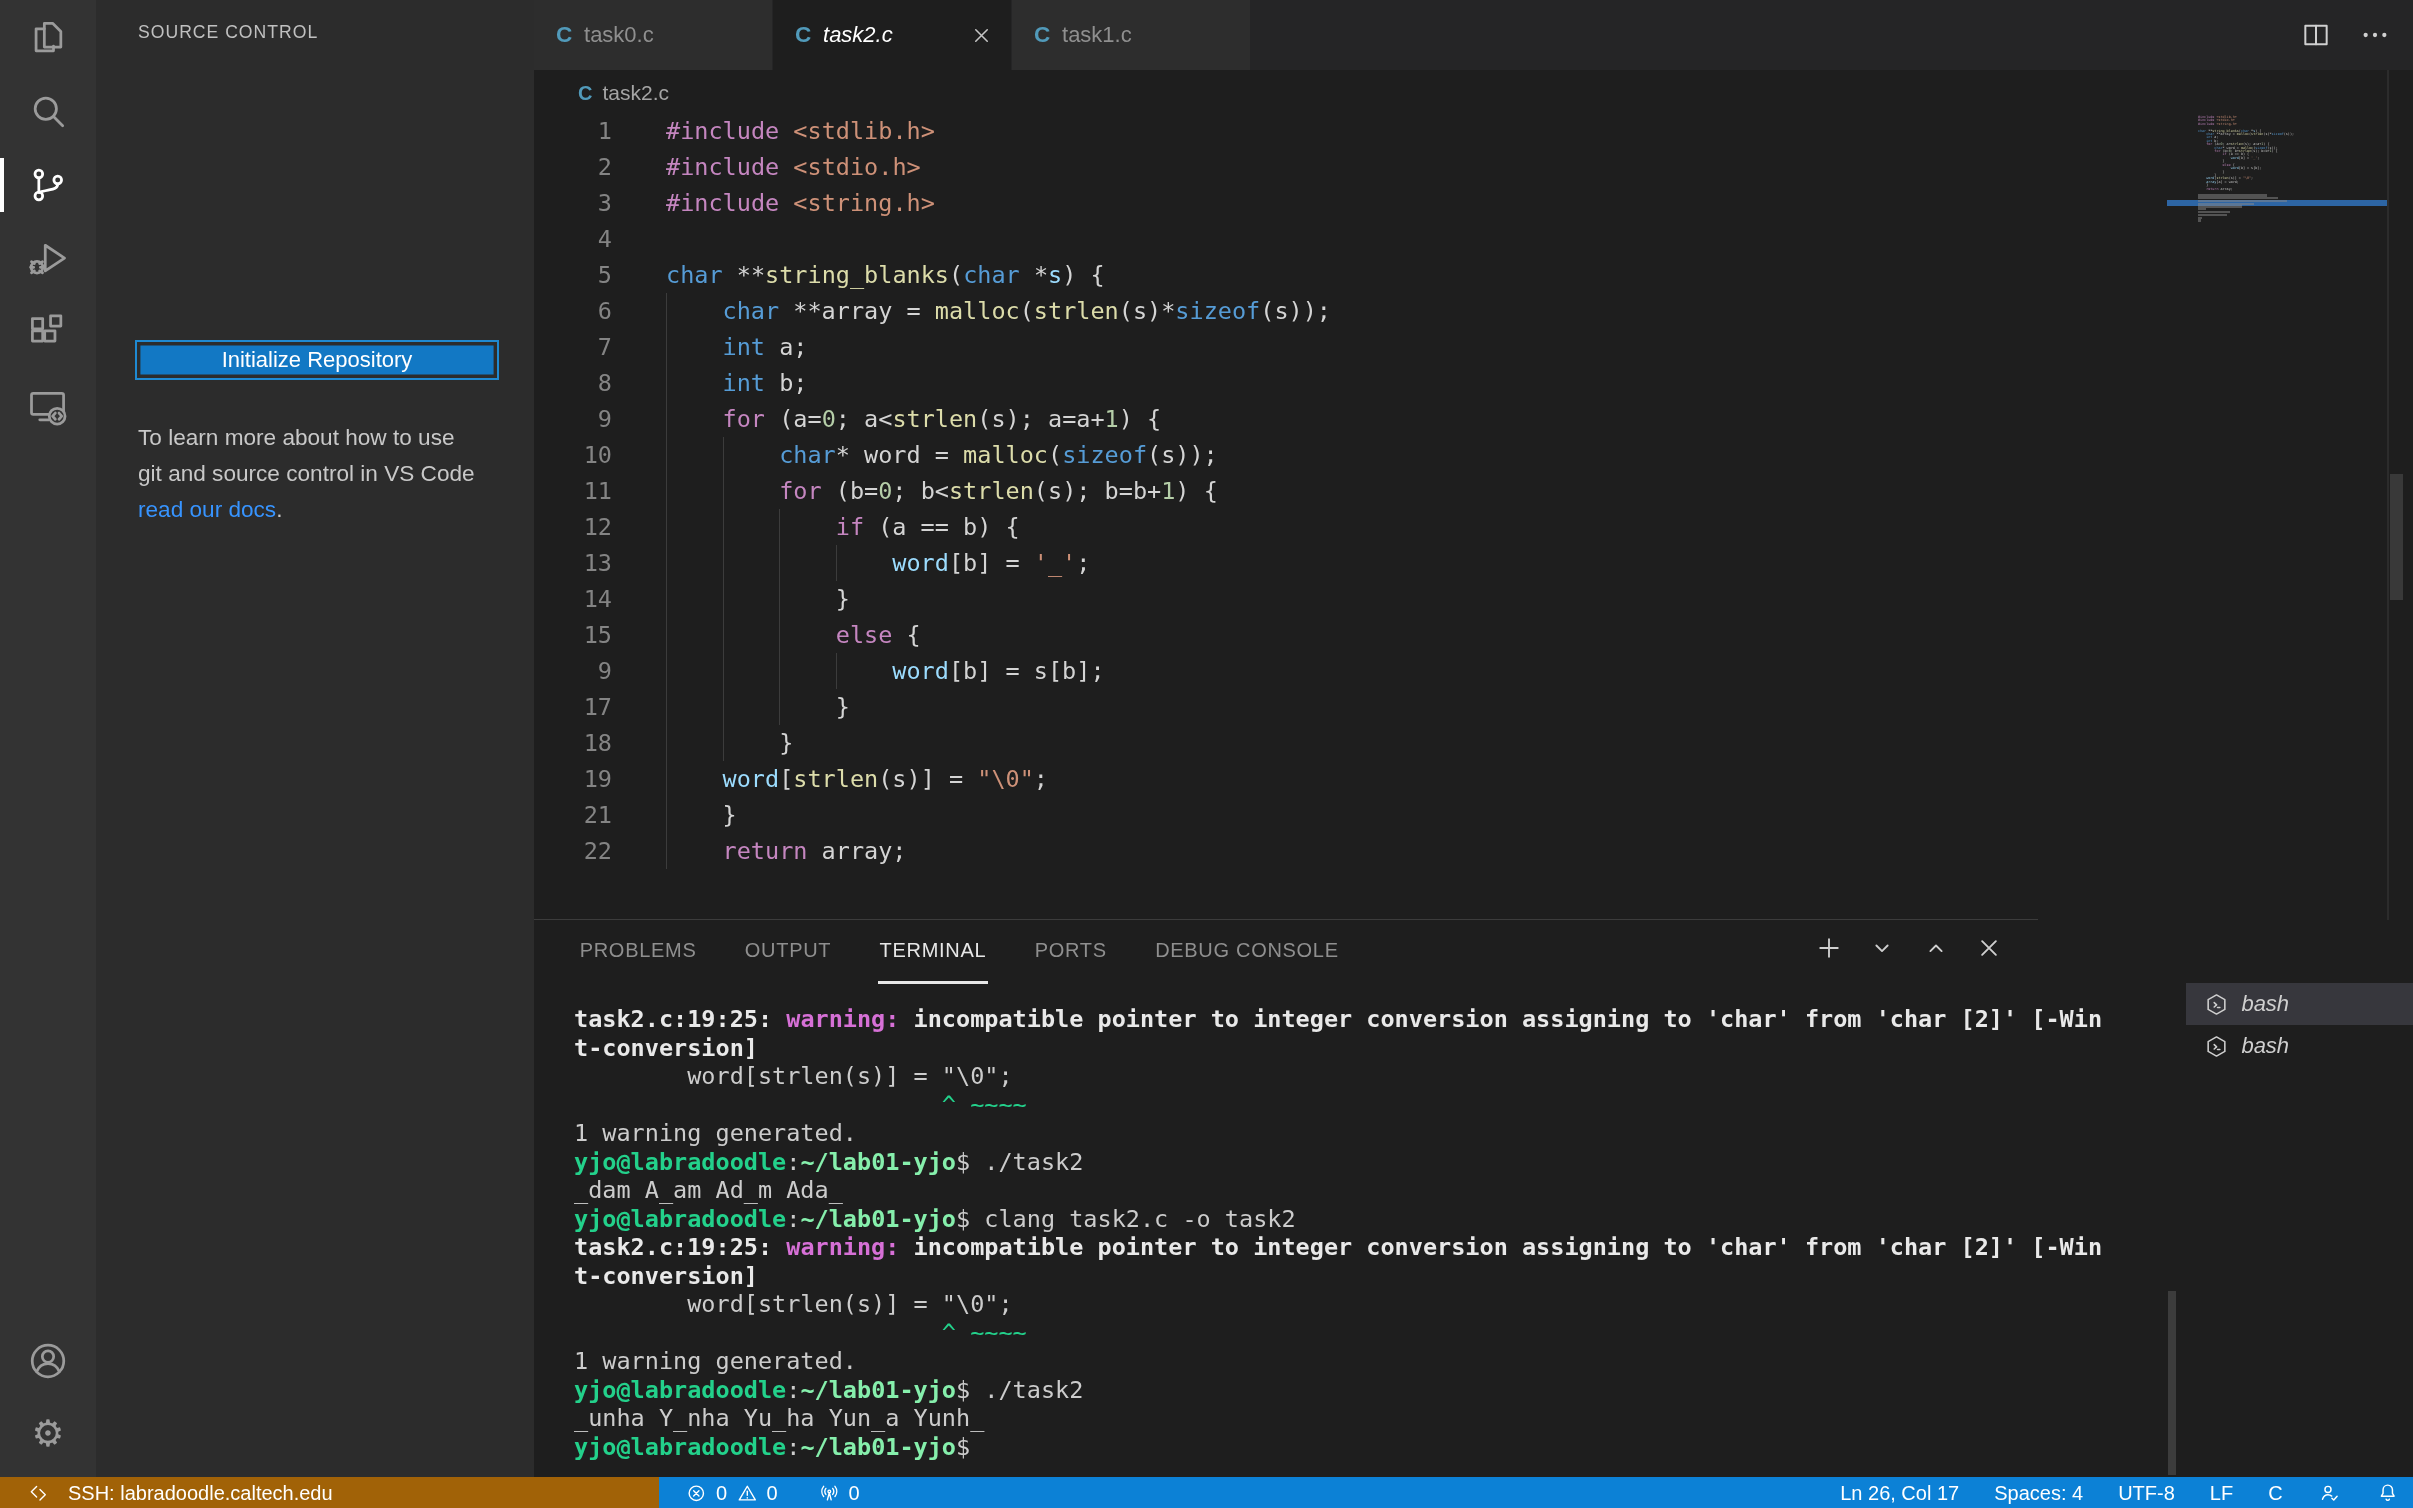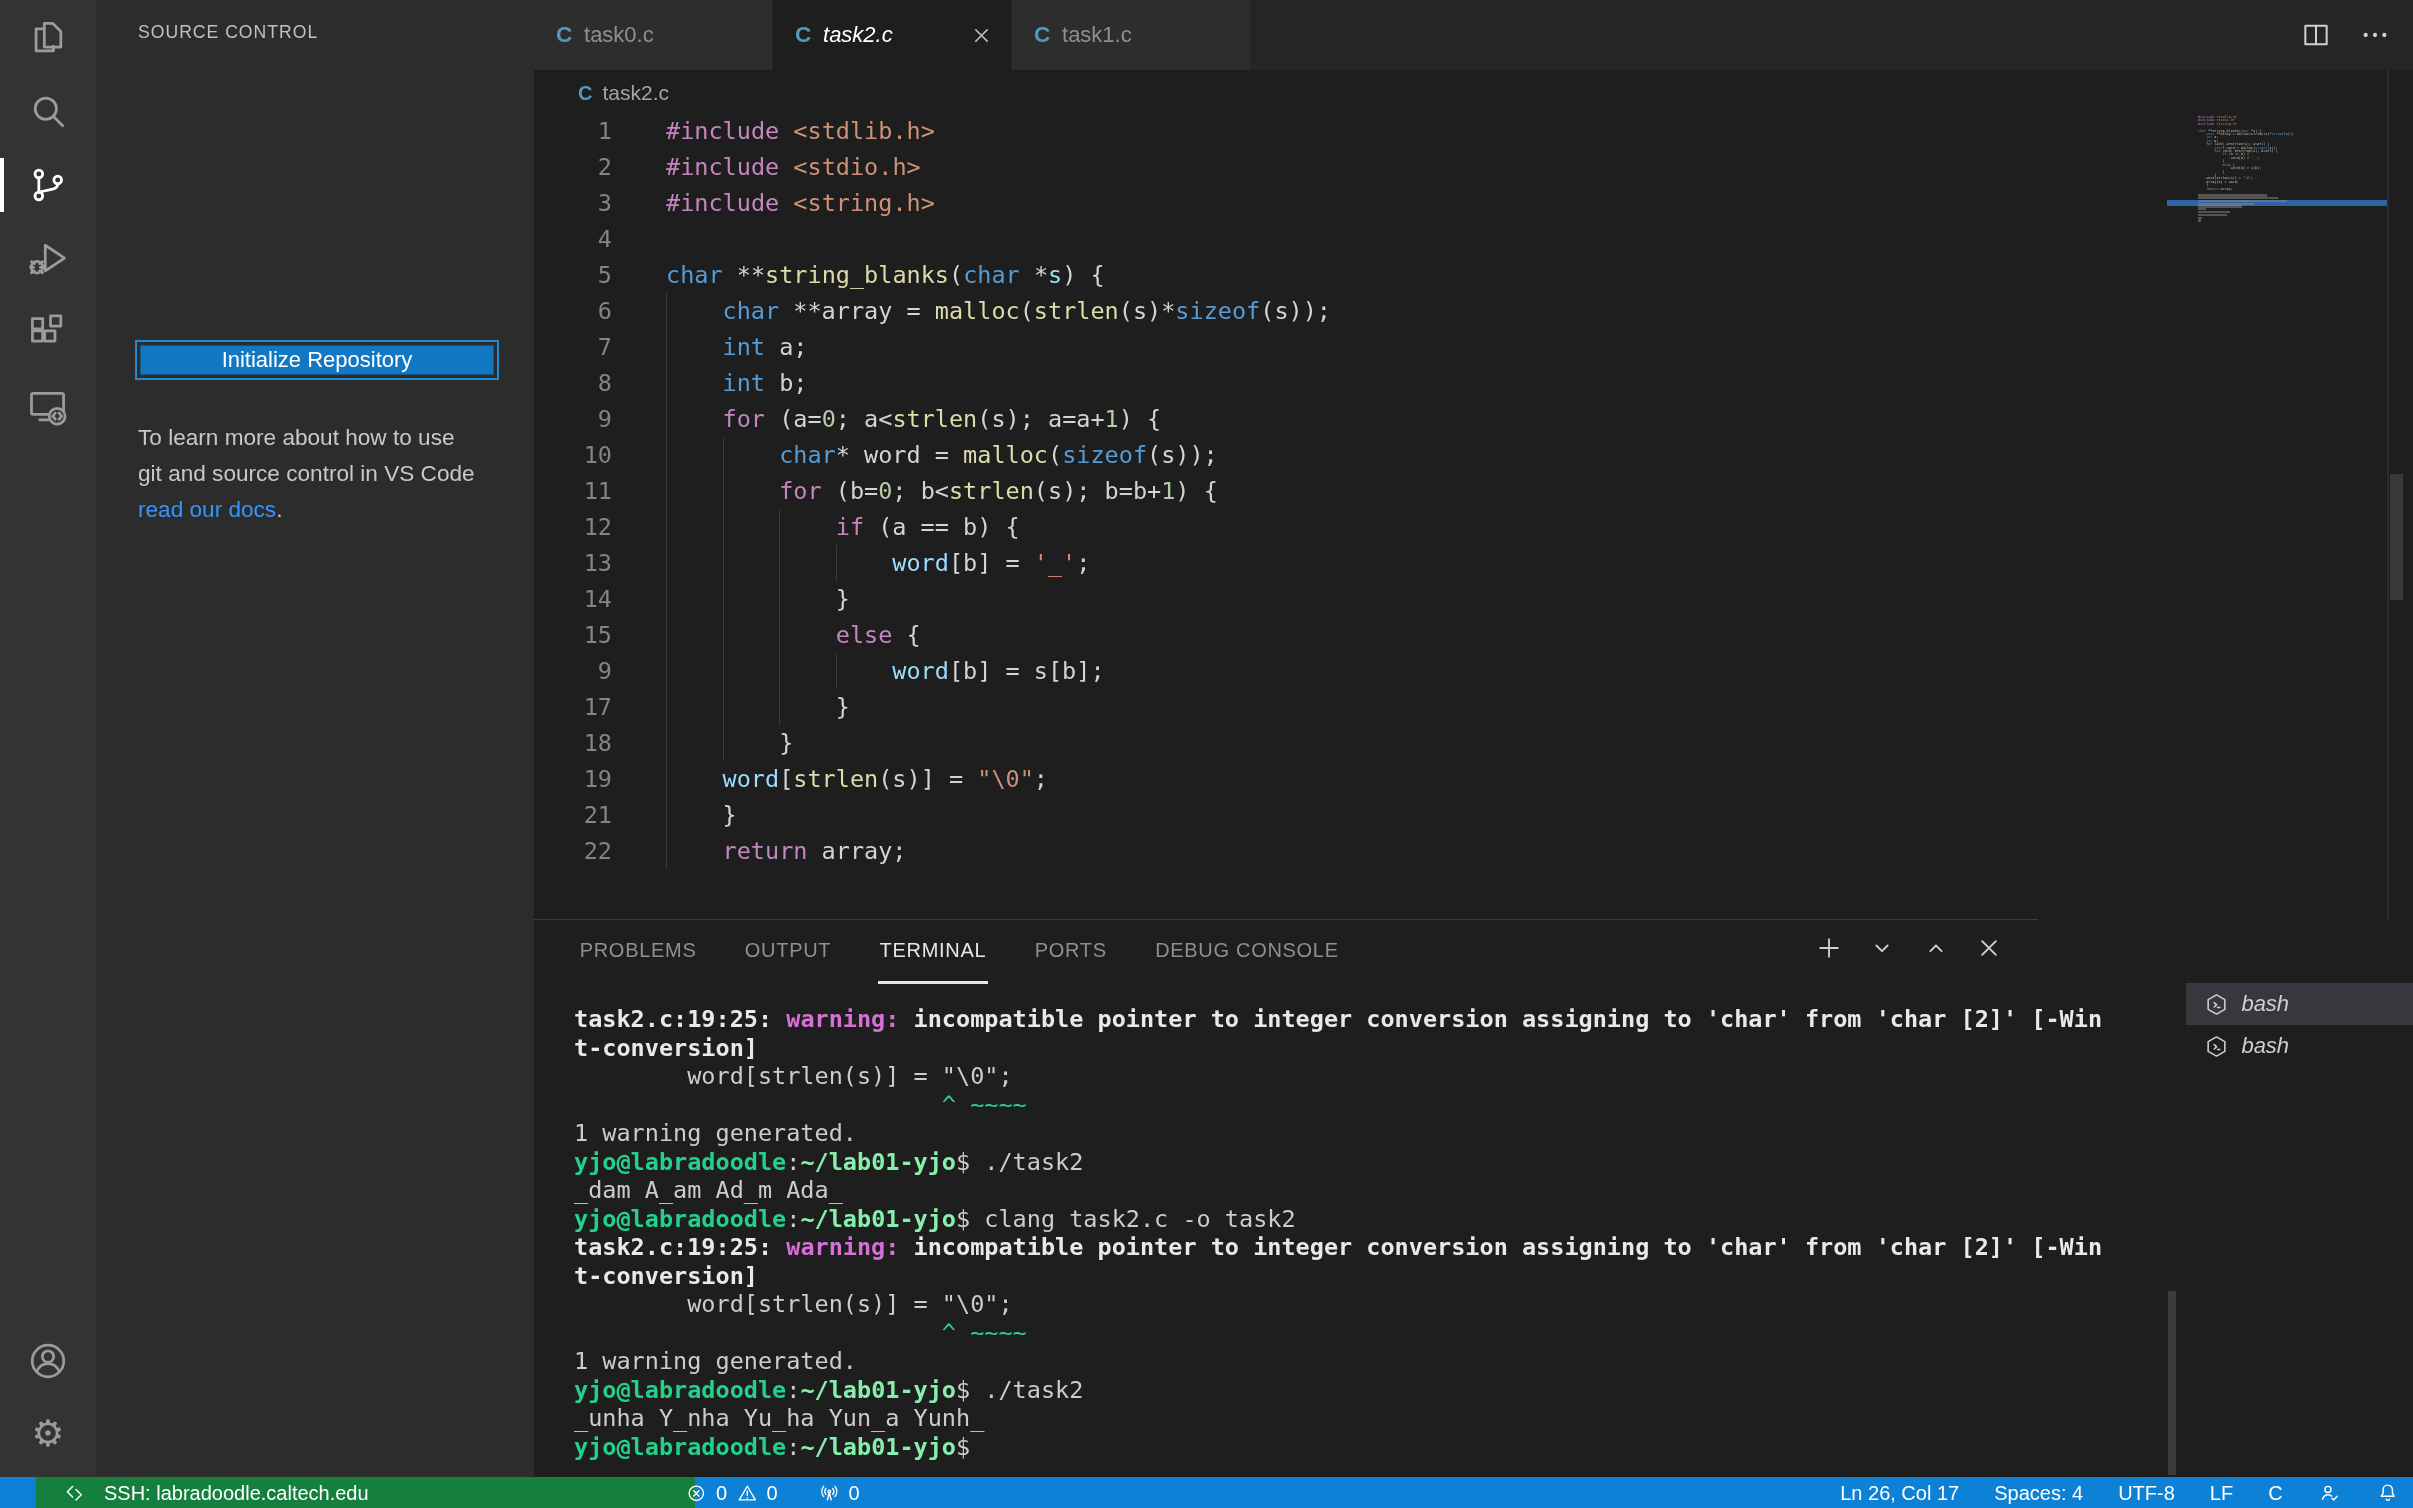--- a/index.html
+++ b/index.html
@@ -64,22 +64,22 @@
   .tl{white-space:pre;height:28.5px;}
   .tt-p{color:#cccccc;}.tt-b{color:#e9e9e9;font-weight:700;}.tt-warn{color:#d670d6;font-weight:700;}
   .tt-g{color:#23d18b;}.tt-pg{color:#23d18b;font-weight:700;}.tt-pb{color:#86efac;font-weight:700;}
   #term-scroll{position:absolute;left:1634px;top:371px;width:8.4px;height:184px;background:#5a5a5a;opacity:.5;cursor:pointer;}
   #term-list{position:absolute;left:1652px;top:63px;width:228px;}
   .trow{height:42px;display:flex;align-items:center;gap:12px;padding-left:18.4px;font-size:22px;color:#cfcfcf;cursor:pointer;font-style:italic;}
   .trow.selected{background:#37373d;}
   .trow svg{width:25px;height:25px;flex:none;}
   
   #statusbar{position:absolute;left:0;top:1477px;width:2413px;height:32px;background:#0c81d6;color:#ffffff;font-size:20px;}
-  #sb-remote{position:absolute;left:0;top:0;width:659px;height:32px;background:#15803d;display:flex;align-items:center;
-             gap:18.4px;padding-left:27px;box-sizing:border-box;cursor:pointer;margin-left:36px;}
+  #sb-remote{position:absolute;left:0;top:0;width:659px;height:32px;background:#a16207;display:flex;align-items:center;
+             gap:18.4px;padding-left:27px;box-sizing:border-box;cursor:pointer;}
   #sb-remote svg{width:22.6px;height:22.6px;}
   #sb-left{position:absolute;left:685px;top:0;height:32px;display:flex;align-items:center;gap:40px;}
   .sbg{display:flex;align-items:center;gap:8.4px;cursor:pointer;height:100%;}
   .sbg svg{width:22.6px;height:22.6px;}
   #sb-right{position:absolute;right:13.4px;top:0;height:32px;display:flex;align-items:center;gap:35px;}
   #sb-right .sbg{gap:0;}
   #sb-right svg{width:23.5px;height:23.5px;}
   .icn{display:inline-flex;align-items:center;justify-content:center;}
 </style>
 </head>

